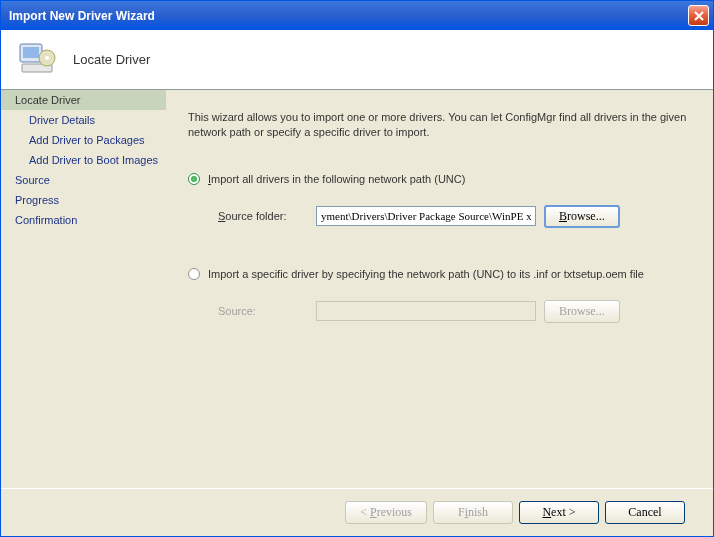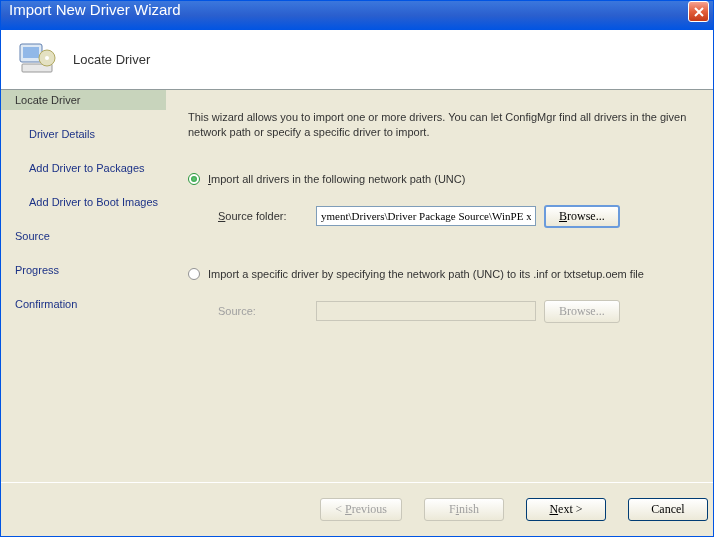--- a/index.html
+++ b/index.html
@@ -1,27 +1,27 @@
 <!DOCTYPE html>
 <html><head>
 <meta charset="utf-8">
 <style>
 * { box-sizing: border-box; margin: 0; padding: 0; }
 body { font-family: Tahoma, sans-serif; font-size: 11px; background: #fff; }
 .window { width: 714px; height: 537px; border: 1px solid #0054E3; background: #ECE9D8; position: relative; }
-.titlebar { height: 29px; background: linear-gradient(to bottom, #3B77DD 0%, #2A5FCE 50%, #0054E3 100%); color: #fff; font-weight: normal; font-size: 15px; display: flex; padding: 0 4px 0 8px; justify-content: space-between; }
+.titlebar { height: 29px; background: linear-gradient(to bottom, #3B77DD 0%, #2A5FCE 50%, #0054E3 100%); color: #fff; font-weight: bold; font-size: 12px; display: flex; align-items: center; padding: 0 4px 0 8px; justify-content: space-between; }
 .titlebar-btns { display: flex; gap: 2px; }
 .close-btn { width: 21px; height: 21px; background: linear-gradient(to bottom, #F5A191, #E35F3C, #C33918); border: 1px solid #fff; border-radius: 3px; color: #fff; font-weight: bold; font-size: 13px; display: flex; align-items: center; justify-content: center; cursor: pointer; }
 .header { height: 60px; background: #fff; border-bottom: 1px solid #919B9C; display: flex; align-items: center; padding-left: 16px; gap: 16px; }
 .header-icon { width: 40px; height: 40px; position: relative; }
 .header-title { font-size: 13px; color: #333; }
 .body { display: flex; height: 429px; }
 .sidebar { width: 165px; background: #ECE9D8; border-right: 0; position: relative; }
 .sidebar-inner { overflow: hidden; height: 100%; }
-.nav-item { padding: 4px 8px 4px 14px; color: #1C3287; cursor: pointer; white-space: nowrap; margin-top: 14px; }
+.nav-item { padding: 4px 8px 4px 14px; color: #1C3287; cursor: pointer; white-space: nowrap; }
 .nav-item.active { background: #C8D4BC; color: #333; margin: 0; }
 .nav-item.sub { padding-left: 28px; }
 .scrollbar-h { position: absolute; bottom: 0; left: 0; right: 0; height: 17px; background: #ECE9D8; border-top: 1px solid #D4D0C8; display: flex; }
 .scroll-btn { width: 17px; height: 17px; background: linear-gradient(to bottom, #E3EFFF, #B8D2FF); border: 1px solid #9DB9EB; display: flex; align-items: center; justify-content: center; font-size: 8px; color: #4D6185; cursor: pointer; }
 .scroll-track { flex: 1; background: #F1EFE2; position: relative; }
 .scroll-thumb { position: absolute; left: 0; top: 0; width: 75px; height: 100%; background: linear-gradient(to bottom, #DBE7FC, #B1C9F2); border: 1px solid #9DB9EB; }
 .content { flex: 1; padding: 20px 22px 0 22px; background: #ECE9D8; color: #333; position: relative; }
 .desc { line-height: 1.4; margin-bottom: 32px; }
 .radio-row { display: flex; align-items: flex-end; gap: 8px; margin-bottom: 20px; }
 .radio { width: 12px; height: 12px; border: 1px solid #939393; border-radius: 50%; background: #fff; display: flex; align-items: center; justify-content: center; cursor: pointer; }
@@ -29,21 +29,21 @@
 .radio.checked::after { content: ''; width: 6px; height: 6px; background: radial-gradient(circle, #65CC7B, #29953B); border-radius: 50%; }
 .field-row { display: flex; align-items: center; gap: 8px; margin-left: 30px; margin-bottom: 40px; }
 .field-label { width: 90px; }
 .field-label.disabled { color: #A0A0A0; }
 .text-input { width: 220px; height: 20px; border: 1px solid #7F9DB9; background: #fff; padding: 0 4px; font-family: Tahoma; font-size: 11px; }
 .text-input:disabled { background: #ECE9D8; border-color: #C9C7BA; }
 .btn { height: 23px; padding: 0 14px; background: linear-gradient(to bottom, #fff, #ECE9D8); border: 1px solid #003C74; border-radius: 3px; font-family: Tahoma; font-size: 12px; cursor: pointer; min-width: 75px; }
 .btn.browse-active { border: 2px solid #6A9BDC; padding: 0 13px; }
 .btn:disabled { color: #A0A0A0; border-color: #C9C7BA; cursor: default; }
 .underline-i { text-decoration: underline; }
-.footer { position: absolute; bottom: 0; left: 0; right: 0; height: 54px; border-top: 1px solid #fff; display: flex; align-items: center; justify-content: flex-end; gap: 22px; padding-right: 5px; background: #ECE9D8; }
+.footer { position: absolute; bottom: 0; left: 0; right: 0; height: 48px; border-top: 1px solid #fff; display: flex; align-items: center; justify-content: flex-end; gap: 6px; padding-right: 28px; background: #ECE9D8; }
 .footer .btn { min-width: 80px; }
 </style>
 </head>
 <body>
 
 <div class="window">
   <div class="titlebar">
     <span>Import New Driver Wizard</span>
     <div class="titlebar-btns">
       <div class="close-btn">

